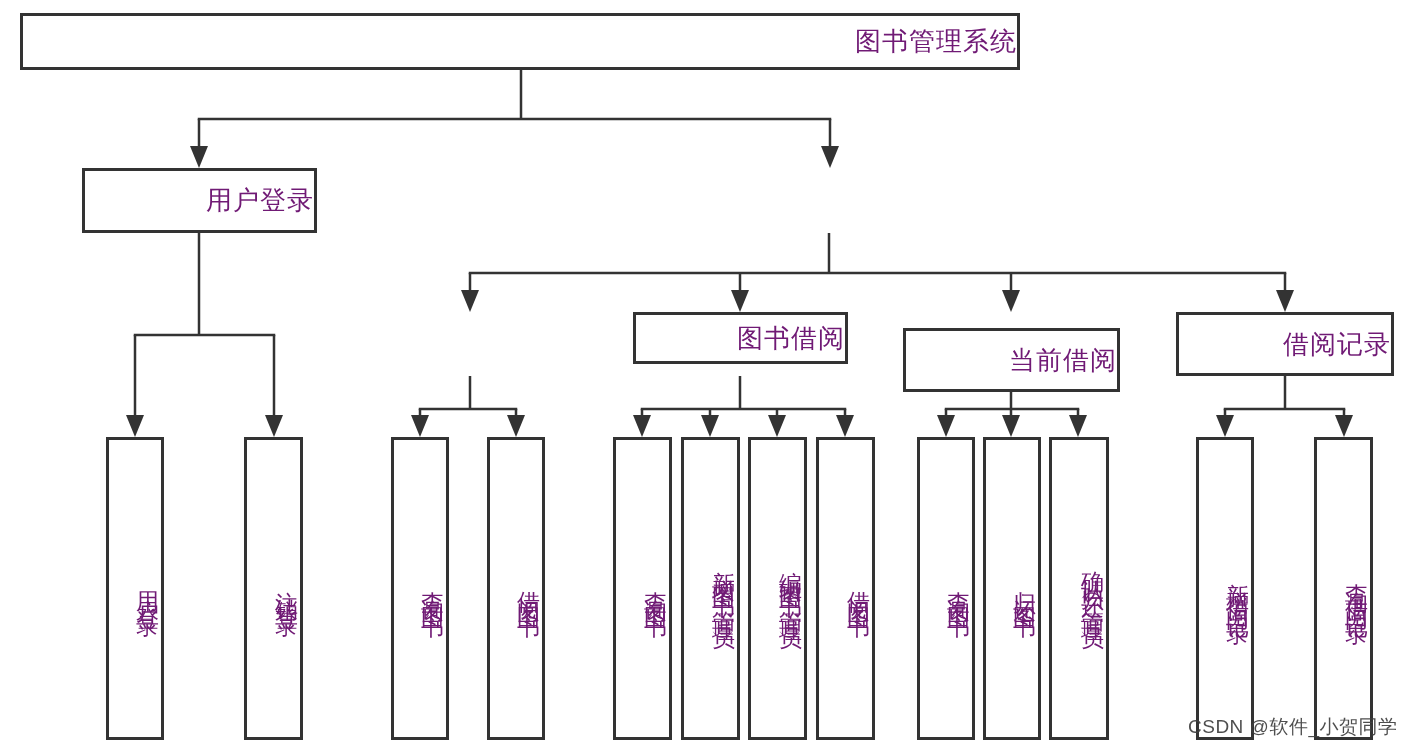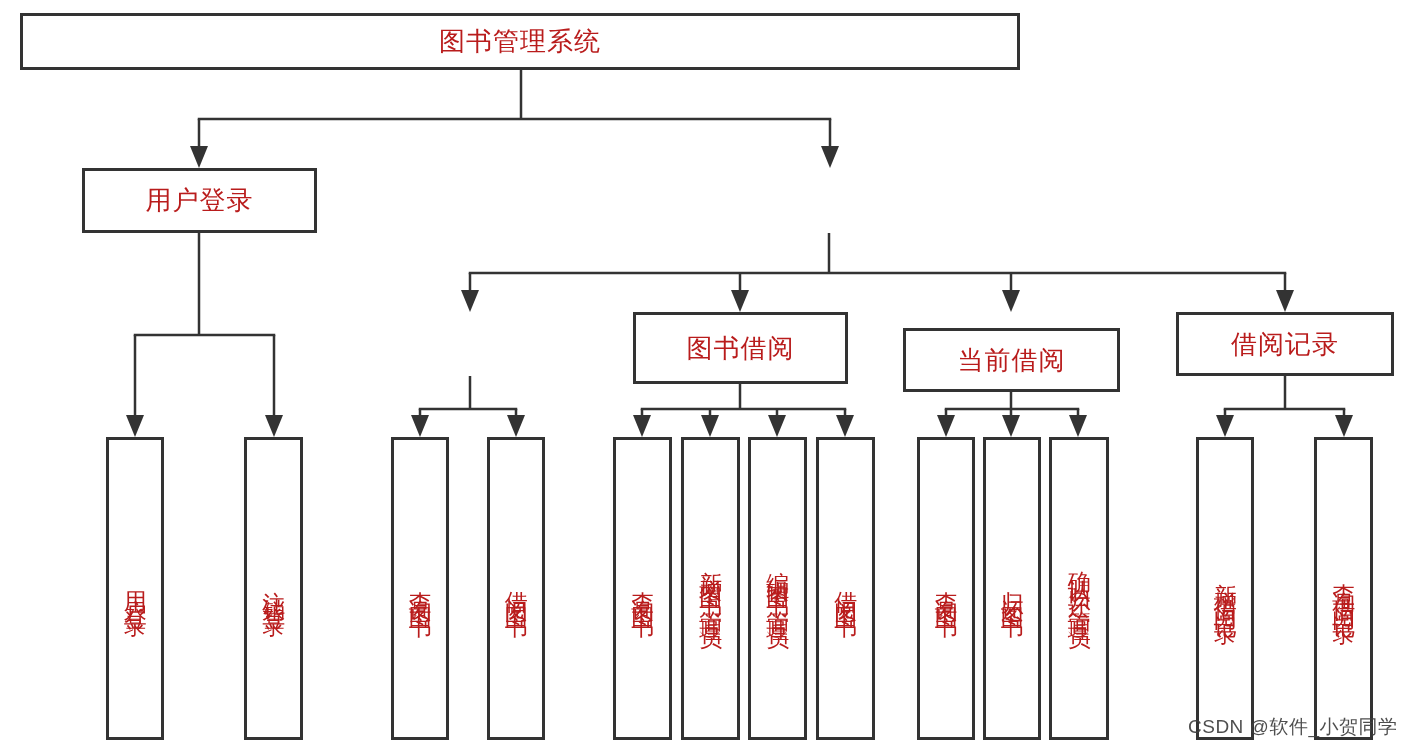--- a/index.html
+++ b/index.html
@@ -9,22 +9,22 @@
     background:#ffffff;
     font-family:"Liberation Sans", sans-serif;
     overflow:hidden;
   }
   .wires { position:absolute; left:0; top:0; width:1405px; height:747px; }
   .node {
     position:absolute;
     box-sizing:border-box;
     border:3px solid #333333;
     background:#ffffff;
-    display:flex; align-items:center; justify-content:center;
-    color:#b91c1c;
+    display:flex; align-items:center; justify-content:flex-end;
+    color:#701a75;
     z-index:2;
   }
   .hnode { font-size:26px; letter-spacing:1px; white-space:nowrap; }
   .vnode .lbl {
     writing-mode:vertical-rl;
     text-orientation:mixed;
     font-size:23px;
     letter-spacing:8px;
     line-height:1.2;
     white-space:nowrap;
@@ -119,21 +119,21 @@
   </svg>
 
   <div class="node hnode" style="left:20px; top:13px; width:1000px; height:57px;">
     <span class="lbl">图书管理系统</span>
   </div>
 
   <div class="node hnode" style="left:82px; top:168px; width:235px; height:65px;">
     <span class="lbl">用户登录</span>
   </div>
 
-  <div class="node hnode" style="left:633px; top:312px; width:215px; height:72px;">
+  <div class="node hnode" style="left:633px; top:312px; width:215px; height:52px;">
     <span class="lbl">图书借阅</span>
   </div>
   <div class="node hnode" style="left:903px; top:328px; width:217px; height:64px;">
     <span class="lbl">当前借阅</span>
   </div>
   <div class="node hnode" style="left:1176px; top:312px; width:218px; height:64px;">
     <span class="lbl">借阅记录</span>
   </div>
 
   <div class="node vnode" style="left:106px; top:437px; width:58px; height:303px;">

